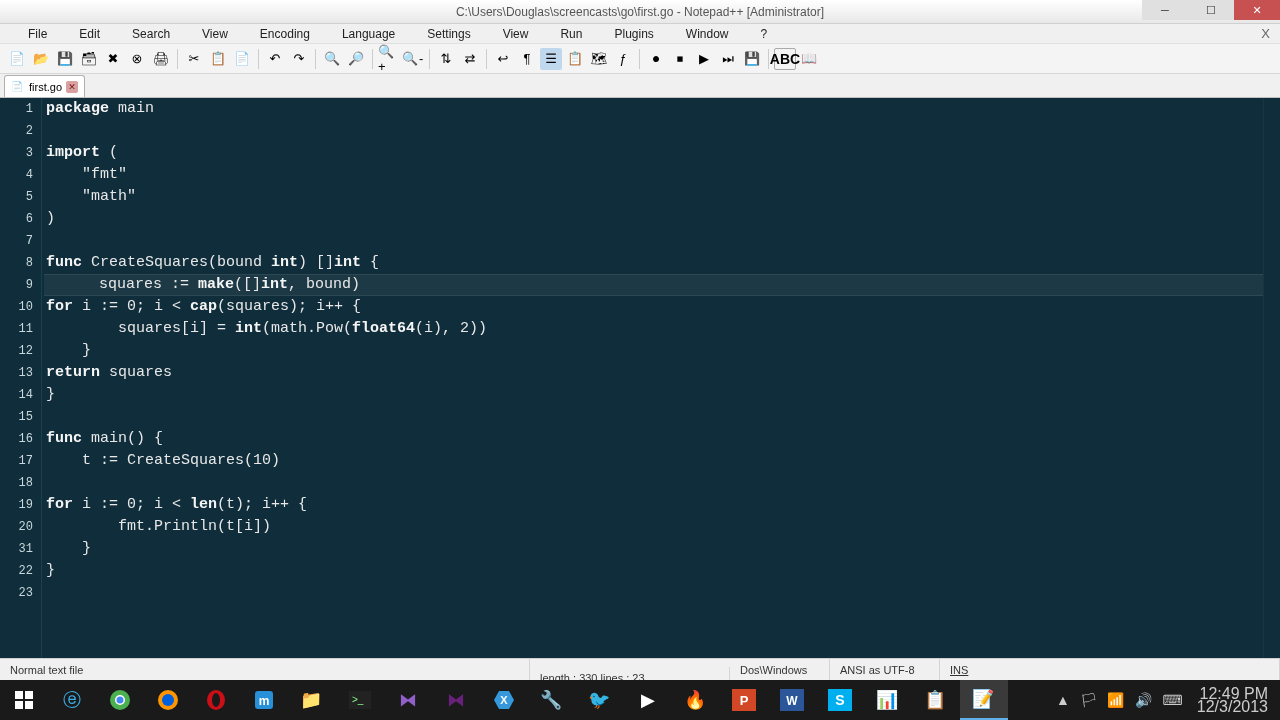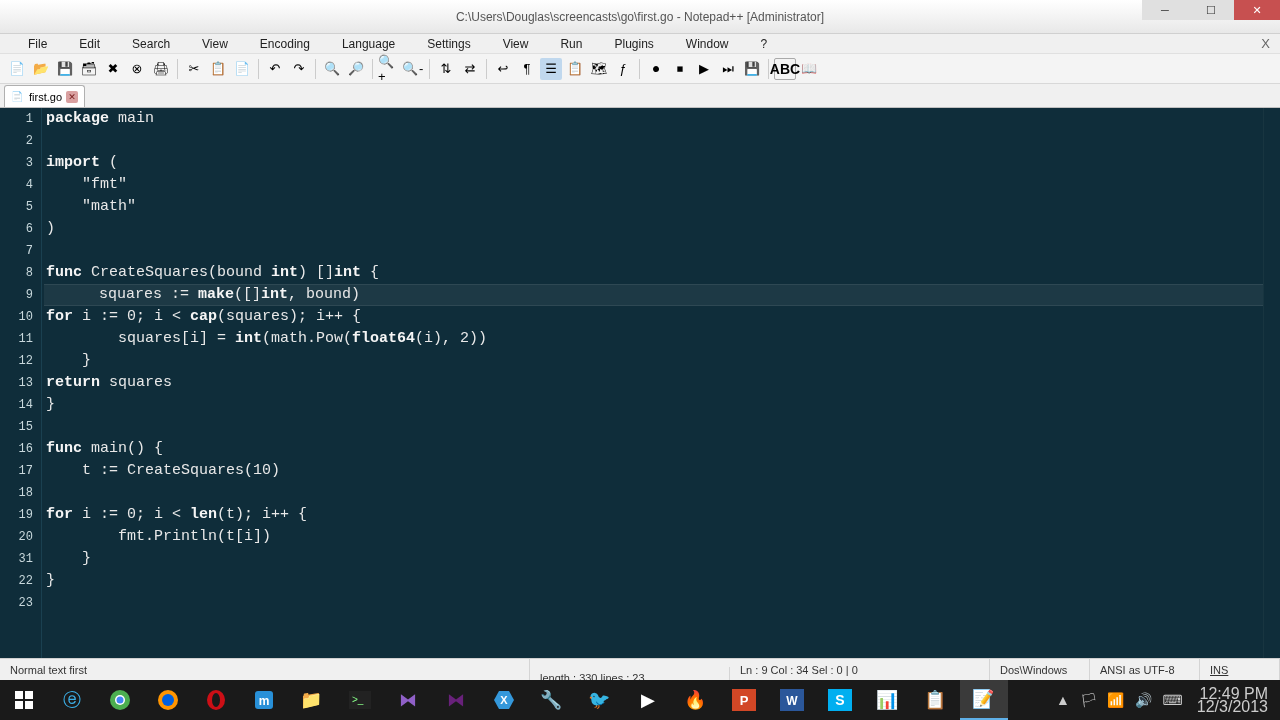--- a/index.html
+++ b/index.html
@@ -7,21 +7,21 @@
   font-family: "Segoe UI", Tahoma, sans-serif;
   font-size: 12px;
   width: 1280px;
   height: 720px;
   overflow: hidden;
   background: #fff;
   display: flex;
   flex-direction: column;
 }
 .titlebar {
-  height: 34px;
+  height: 24px;
   background: linear-gradient(#fff, #e8e8e8);
   border-bottom: 1px solid #d0d0d0;
   display: flex;
   align-items: center;
   position: relative;
 }
 .titlebar .title {
   position: absolute;
   left: 50%;
   transform: translateX(-50%);
@@ -320,23 +320,22 @@
       <div>20</div>
       <div>31</div>
       <div>22</div>
       <div>23</div>
     </div>
   <div class="code" id="code"><div class="code-line"><span class="kw">package</span> main</div><div class="code-line">&nbsp;</div><div class="code-line"><span class="kw">import</span> (</div><div class="code-line">    "fmt"</div><div class="code-line">    "math"</div><div class="code-line">)</div><div class="code-line">&nbsp;</div><div class="code-line"><span class="kw">func</span> CreateSquares(bound <span class="kw">int</span>) []<span class="kw">int</span> {</div><div class="code-line hl">    squares := <span class="kw">make</span>([]<span class="kw">int</span>, bound)</div><div class="code-line">    <span class="kw">for</span> i := 0; i &lt; <span class="kw">cap</span>(squares); i++ {</div><div class="code-line">        squares[i] = <span class="kw">int</span>(math.Pow(<span class="kw">float64</span>(i), 2))</div><div class="code-line">    }</div><div class="code-line">    <span class="kw">return</span> squares</div><div class="code-line">}</div><div class="code-line">&nbsp;</div><div class="code-line"><span class="kw">func</span> main() {</div><div class="code-line">    t := CreateSquares(10)</div><div class="code-line">&nbsp;</div><div class="code-line">    <span class="kw">for</span> i := 0; i &lt; <span class="kw">len</span>(t); i++ {</div><div class="code-line">        fmt.Println(t[i])</div><div class="code-line">    }</div><div class="code-line">}</div><div class="code-line">&nbsp;</div></div>
   <div class="scrollbar-v"></div>
 </div>
 
 <div class="statusbar">
-  <div class="status-cell status-left">Normal text first</div>
+  <div class="status-cell status-left">Normal text file</div>
   <div class="status-cell status-len">length : 330    lines : 23</div>
-  <div class="status-cell status-pos">Ln : 9    Col : 34    Sel : 0 | 0</div>
   <div class="status-cell status-os">Dos\Windows</div>
   <div class="status-cell status-enc">ANSI as UTF-8</div>
   <div class="status-cell status-ins">INS</div>
 </div>
 
 <div class="taskbar">
   <div class="task-btn">
       <svg width="20" height="20" viewBox="0 0 20 20">
         <rect x="1" y="1" width="8" height="8" fill="#fff"></rect>
         <rect x="11" y="1" width="8" height="8" fill="#fff"></rect>

